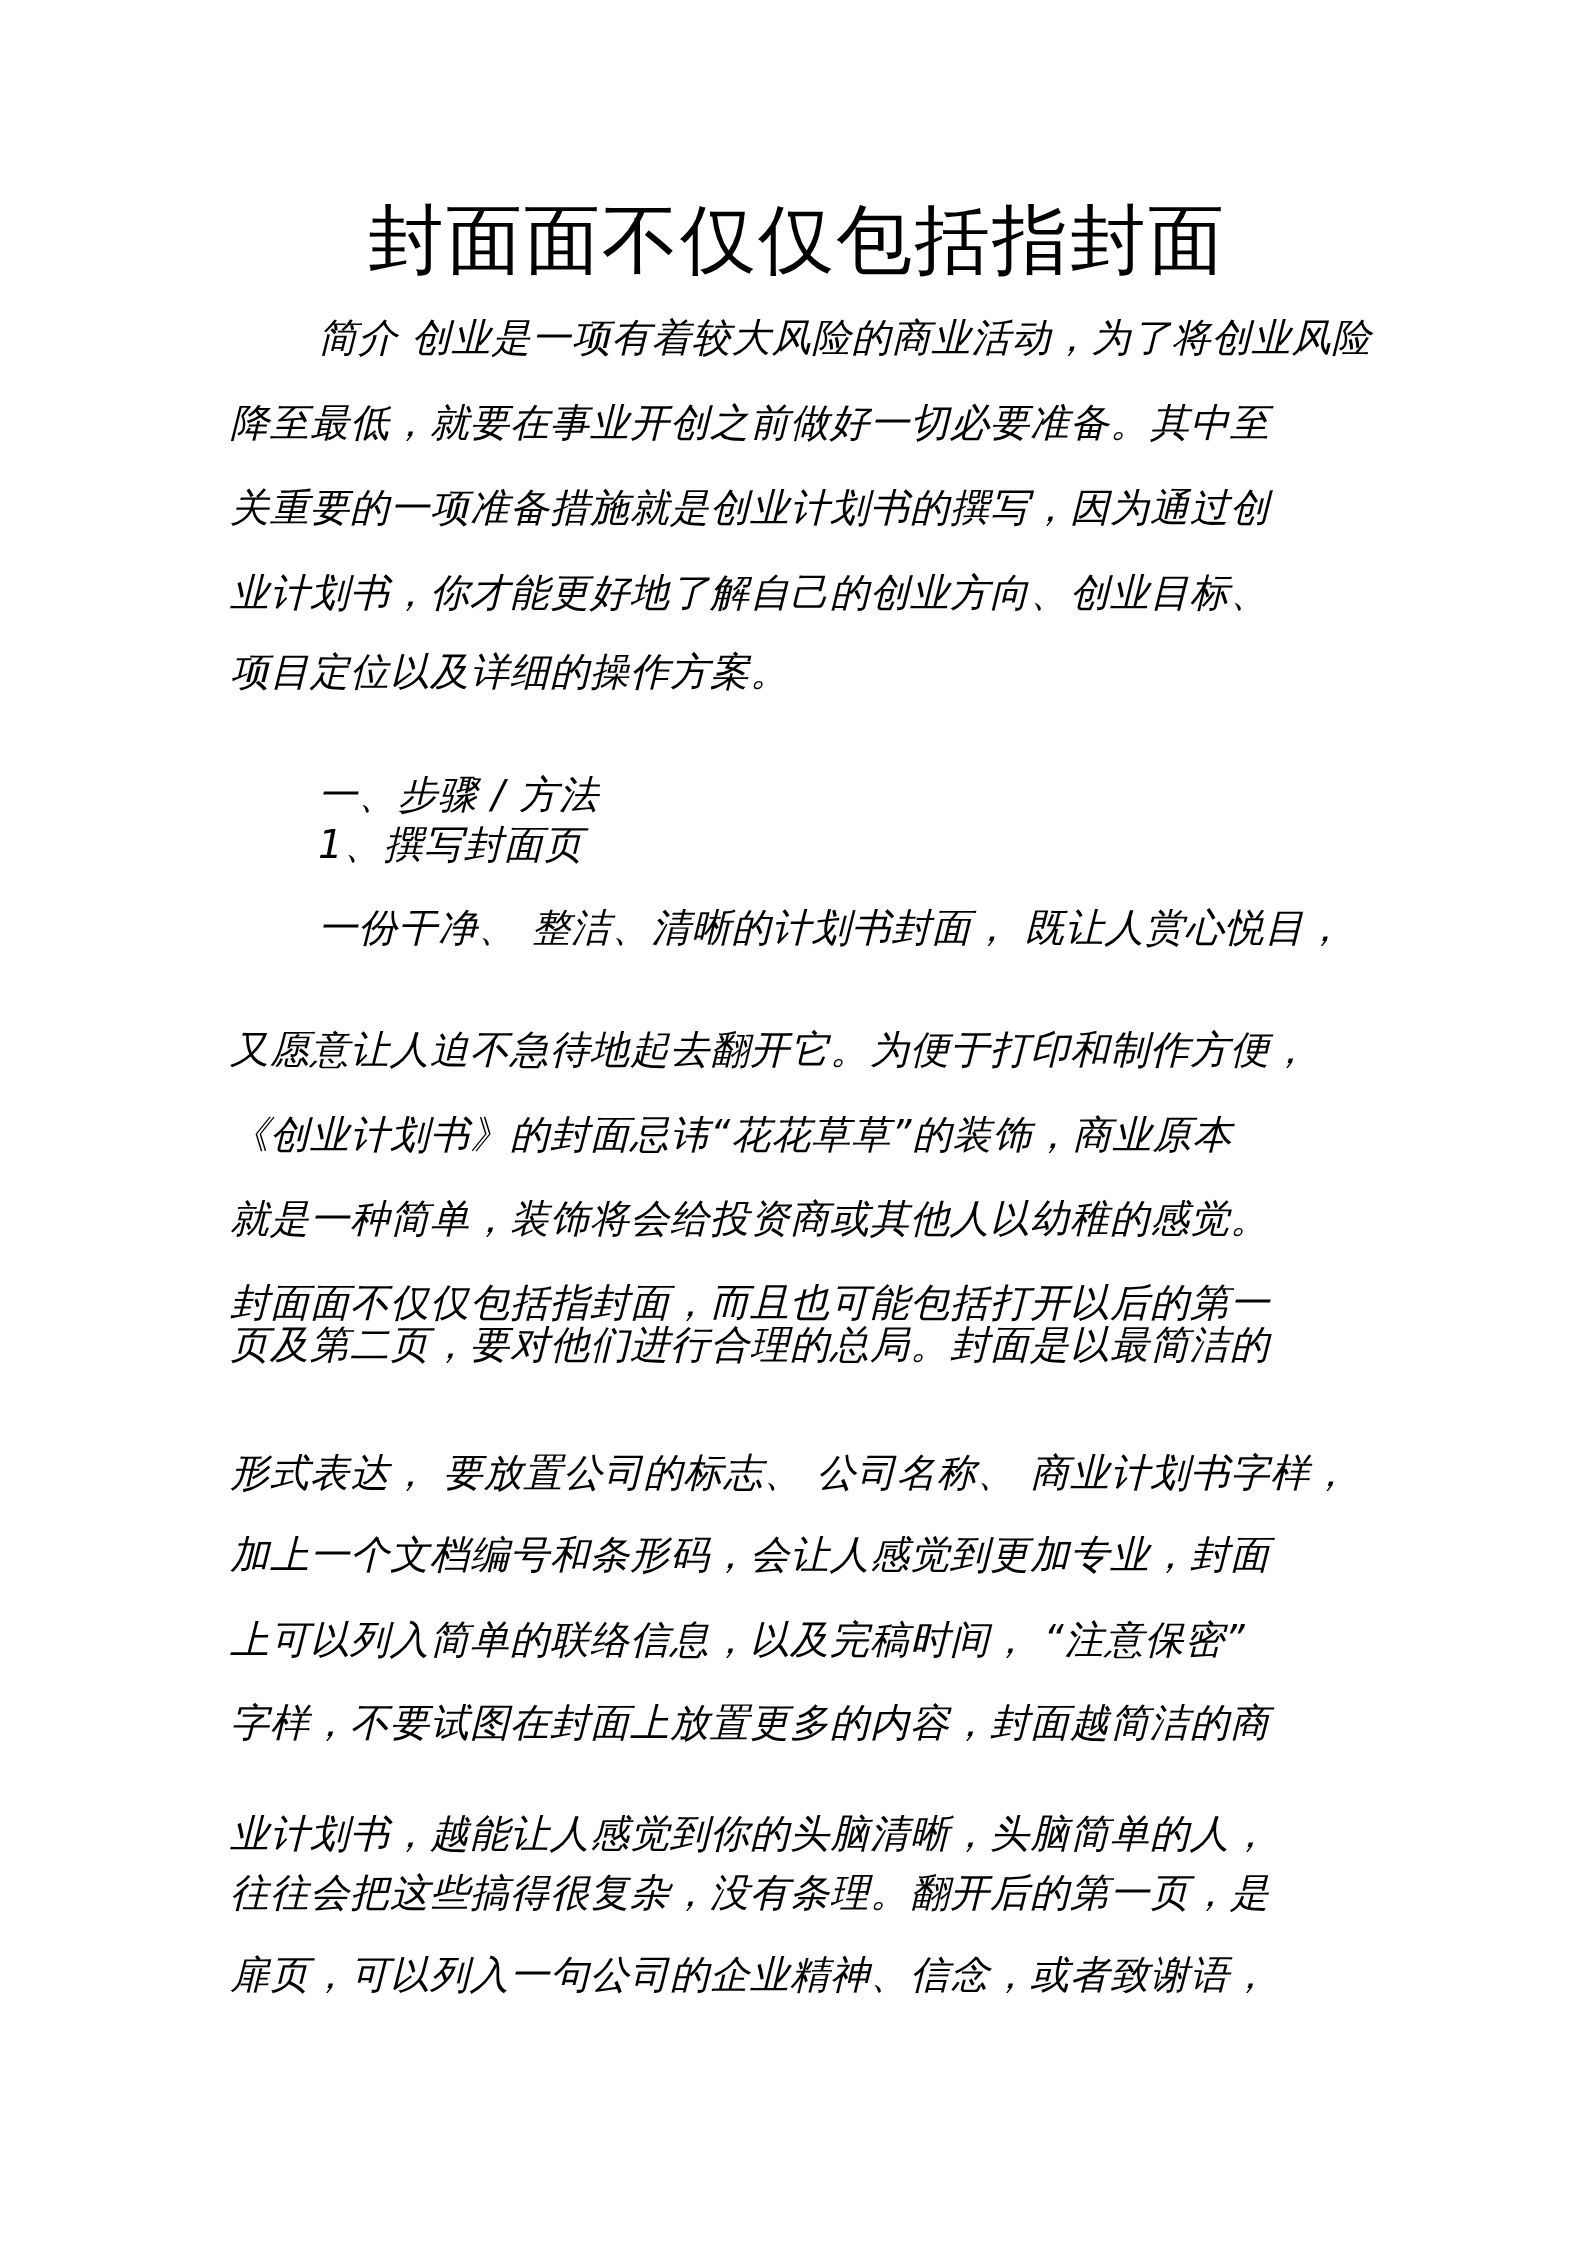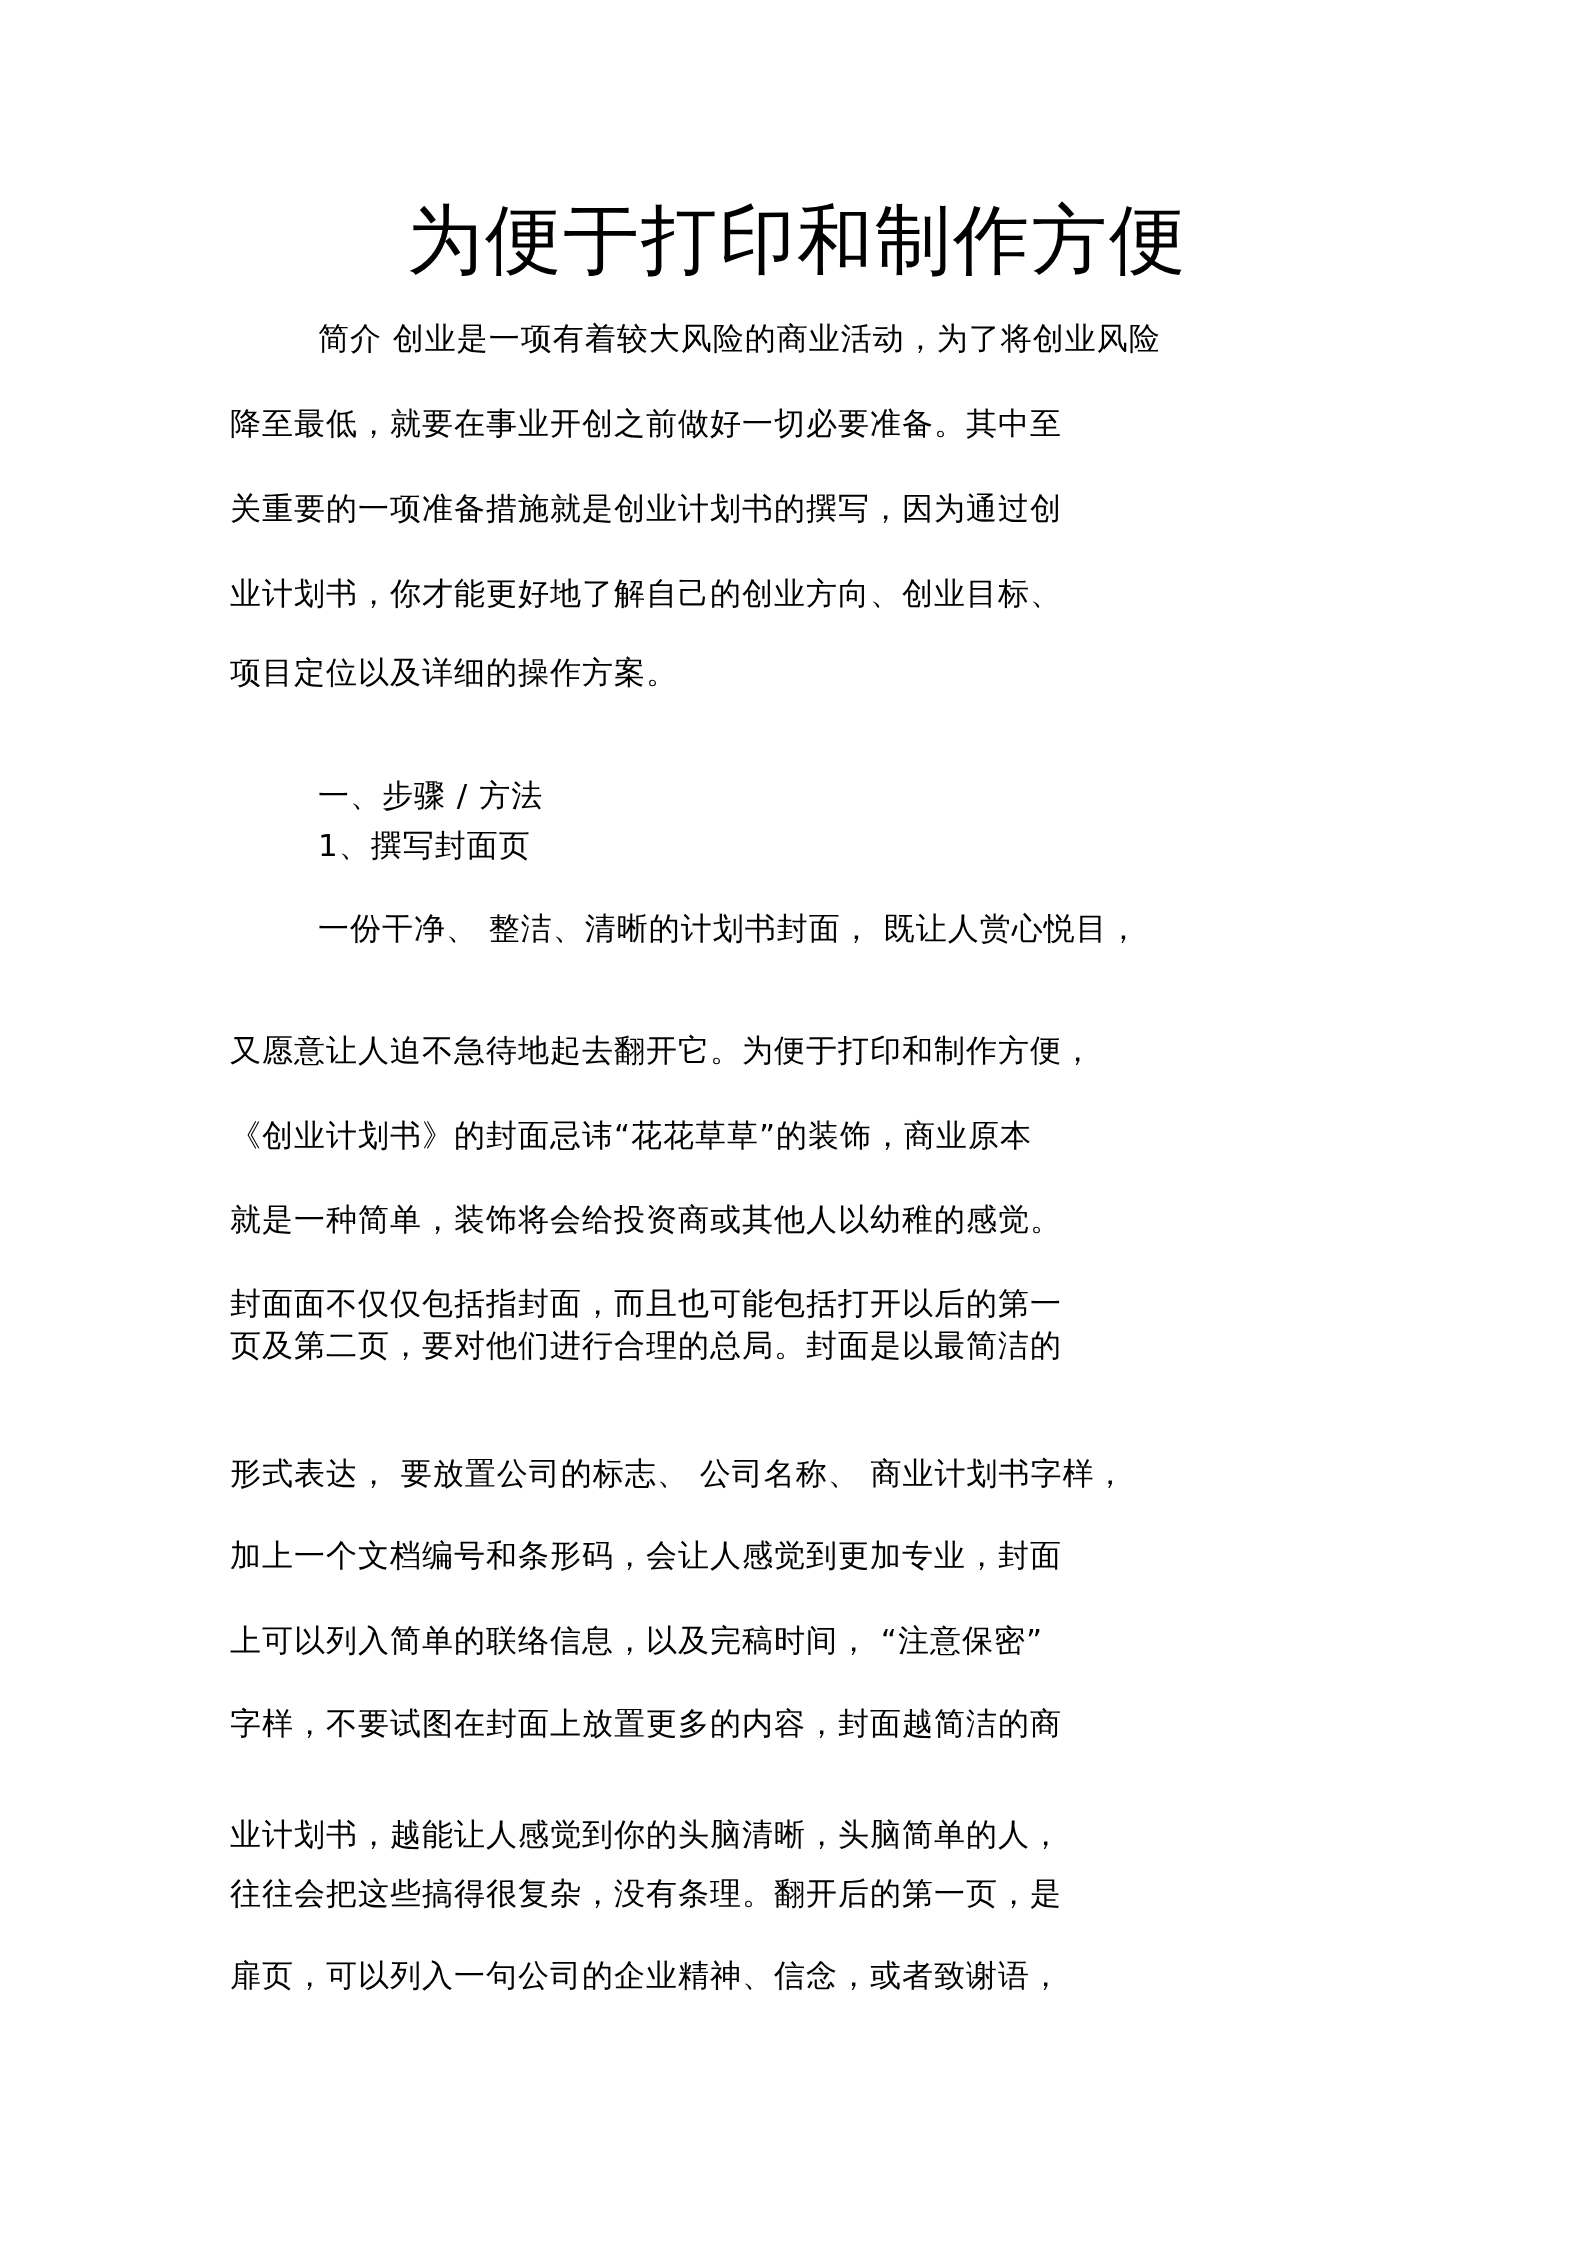--- a/index.html
+++ b/index.html
@@ -30,35 +30,36 @@
       top: 195px;
       text-align: center;
       font-size: 76px;
       line-height: 90px;
       letter-spacing: 2px;
       white-space: nowrap;
     }
     .line {
       position: absolute;
       left: 230px;
-      font-size: 31px;
+      font-size: 39px;
       line-height: 44px;
       white-space: nowrap;
       letter-spacing: 1px;
+      font-style: italic;
     }
     .indent {
       left: 318px;
     }
   </style>
 </head>
 <body>
 
 <div class="page">
 
-  <div class="title">为便于打印和制作方便</div>
+  <div class="title">封面面不仅仅包括指封面</div>
 
   <div>
     <div class="line indent" style="top:316px;">简介  创业是一项有着较大风险的商业活动，为了将创业风险</div>
     <div class="line" style="top:401px;">降至最低，就要在事业开创之前做好一切必要准备。其中至</div>
     <div class="line" style="top:486px;">关重要的一项准备措施就是创业计划书的撰写，因为通过创</div>
     <div class="line" style="top:571px;">业计划书，你才能更好地了解自己的创业方向、创业目标、</div>
     <div class="line" style="top:650px;">项目定位以及详细的操作方案。</div>
   </div>
 
   <div class="line indent" style="top:773px;">一、步骤  / 方法</div>

